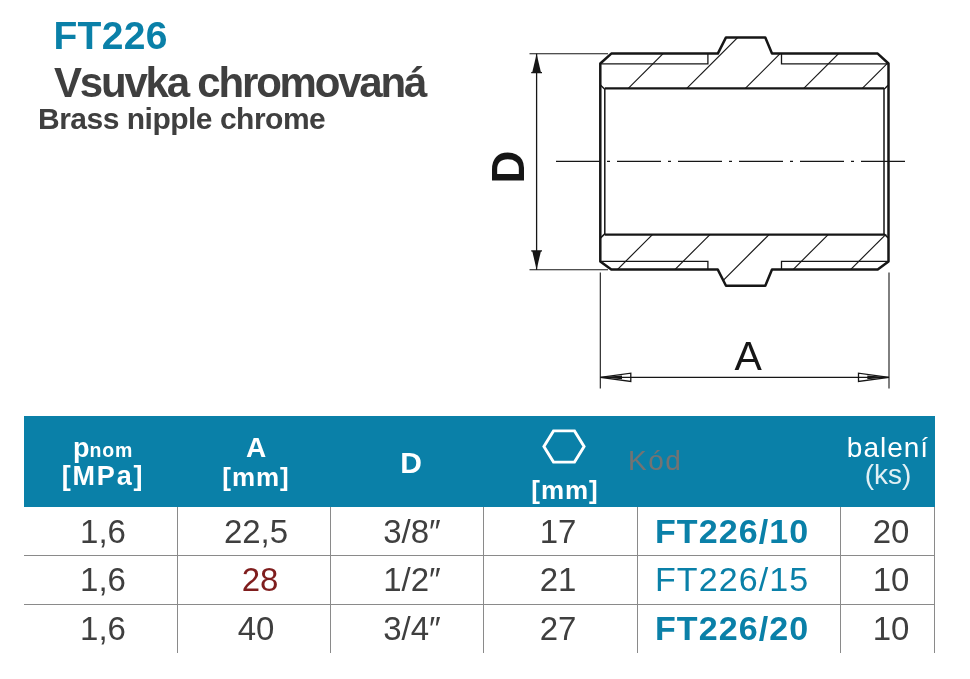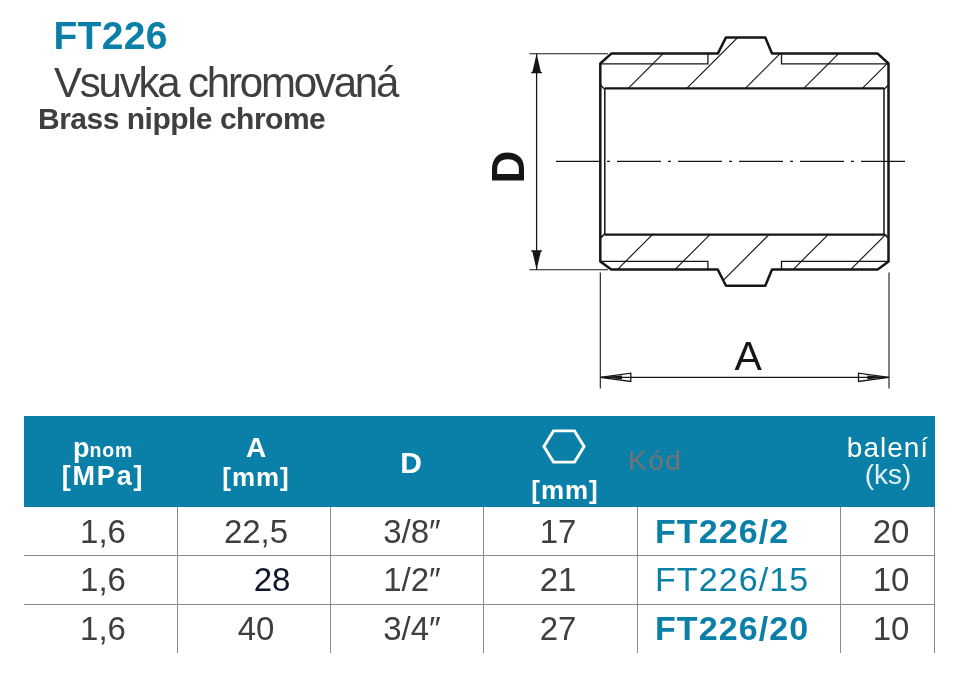--- a/index.html
+++ b/index.html
@@ -6,21 +6,21 @@
   body{width:970px;height:679px;background:#ffffff;position:relative;overflow:hidden;
        font-family:"Liberation Sans", sans-serif;}
   .abs{position:absolute}
   .ctr{text-align:center}
 </style>
 </head>
 <body>
 
 <div class="abs" style="left:53.5px;top:15.7px;font-size:39px;font-weight:bold;line-height:1;letter-spacing:0.3px;color:#0a80a8;">FT226</div>
 
-<div class="abs" style="left:54px;top:61.7px;font-size:42px;font-weight:normal;line-height:1;letter-spacing:-2.2px;color:#3f3f3f;text-align:right;">Vsuvka chromovaná</div>
+<div class="abs" style="left:54px;top:61.7px;font-size:42px;font-weight:bold;line-height:1;letter-spacing:-2.2px;color:#3f3f3f;text-align:right;">Vsuvka chromovaná</div>
 
 <div class="abs" style="left:38px;top:104.1px;font-size:30px;font-weight:bold;line-height:1;letter-spacing:-0.5px;color:#3f3f3f;">Brass nipple chrome</div>
 
 <svg class="abs" style="left:480px;top:0px" width="460" height="410" viewBox="480 0 460 410" fill="none">
   <defs>
     <clipPath id="bands">
       <polygon points="600.3,88.4 600.3,63.5 611.3,53.6 717.8,53.6 726,37.4 765.3,37.4 772,53.6 877.7,53.6 888.5,63.5 888.5,88.4"></polygon>
       <polygon points="600.3,234.6 600.3,261.5 611.3,269.6 717.8,269.6 726,285.8 765.3,285.8 772,269.6 877.7,269.6 888.5,261.5 888.5,234.6"></polygon>
     </clipPath>
   </defs>
@@ -127,27 +127,27 @@
 <div class="abs" style="left:24px;top:603.6px;width:911px;height:1.3px;background:#8a8a8a"></div>
 
 <div class="abs ctr" style="left:43px;top:514.6px;width:120px;font-size:33px;line-height:1;color:#3f3f3f;">1,6</div>
 
 <div class="abs ctr" style="left:196px;top:514.6px;width:120px;font-size:33px;line-height:1;color:#3f3f3f;">22,5</div>
 
 <div class="abs ctr" style="left:352px;top:514.6px;width:120px;font-size:33px;line-height:1;color:#3f3f3f;">3/8″</div>
 
 <div class="abs ctr" style="left:498px;top:514.6px;width:120px;font-size:33px;line-height:1;color:#3f3f3f;">17</div>
 
-<div class="abs" style="left:655px;top:513.8px;font-size:34px;line-height:1;letter-spacing:1.1px;color:#0a80a8;font-weight:bold;">FT226/2</div>
+<div class="abs" style="left:655px;top:513.8px;font-size:34px;line-height:1;letter-spacing:1.1px;color:#0a80a8;font-weight:bold;">FT226/10</div>
 
 <div class="abs ctr" style="left:831px;top:514.6px;width:120px;font-size:33px;line-height:1;color:#3f3f3f;">20</div>
 
 <div class="abs ctr" style="left:43px;top:563.1px;width:120px;font-size:33px;line-height:1;color:#3f3f3f;">1,6</div>
 
-<div class="abs ctr" style="left:212px;top:563.1px;width:120px;font-size:33px;line-height:1;color:#0f172a;">28</div>
+<div class="abs ctr" style="left:200px;top:563.1px;width:120px;font-size:33px;line-height:1;color:#7f1d1d;">28</div>
 
 <div class="abs ctr" style="left:352px;top:563.1px;width:120px;font-size:33px;line-height:1;color:#3f3f3f;">1/2″</div>
 
 <div class="abs ctr" style="left:498px;top:563.1px;width:120px;font-size:33px;line-height:1;color:#3f3f3f;">21</div>
 
 <div class="abs" style="left:655px;top:562.3px;font-size:34px;line-height:1;letter-spacing:1.1px;color:#0a80a8;font-weight:normal;">FT226/15</div>
 
 <div class="abs ctr" style="left:831px;top:563.1px;width:120px;font-size:33px;line-height:1;color:#3f3f3f;">10</div>
 
 <div class="abs ctr" style="left:43px;top:611.6px;width:120px;font-size:33px;line-height:1;color:#3f3f3f;">1,6</div>

